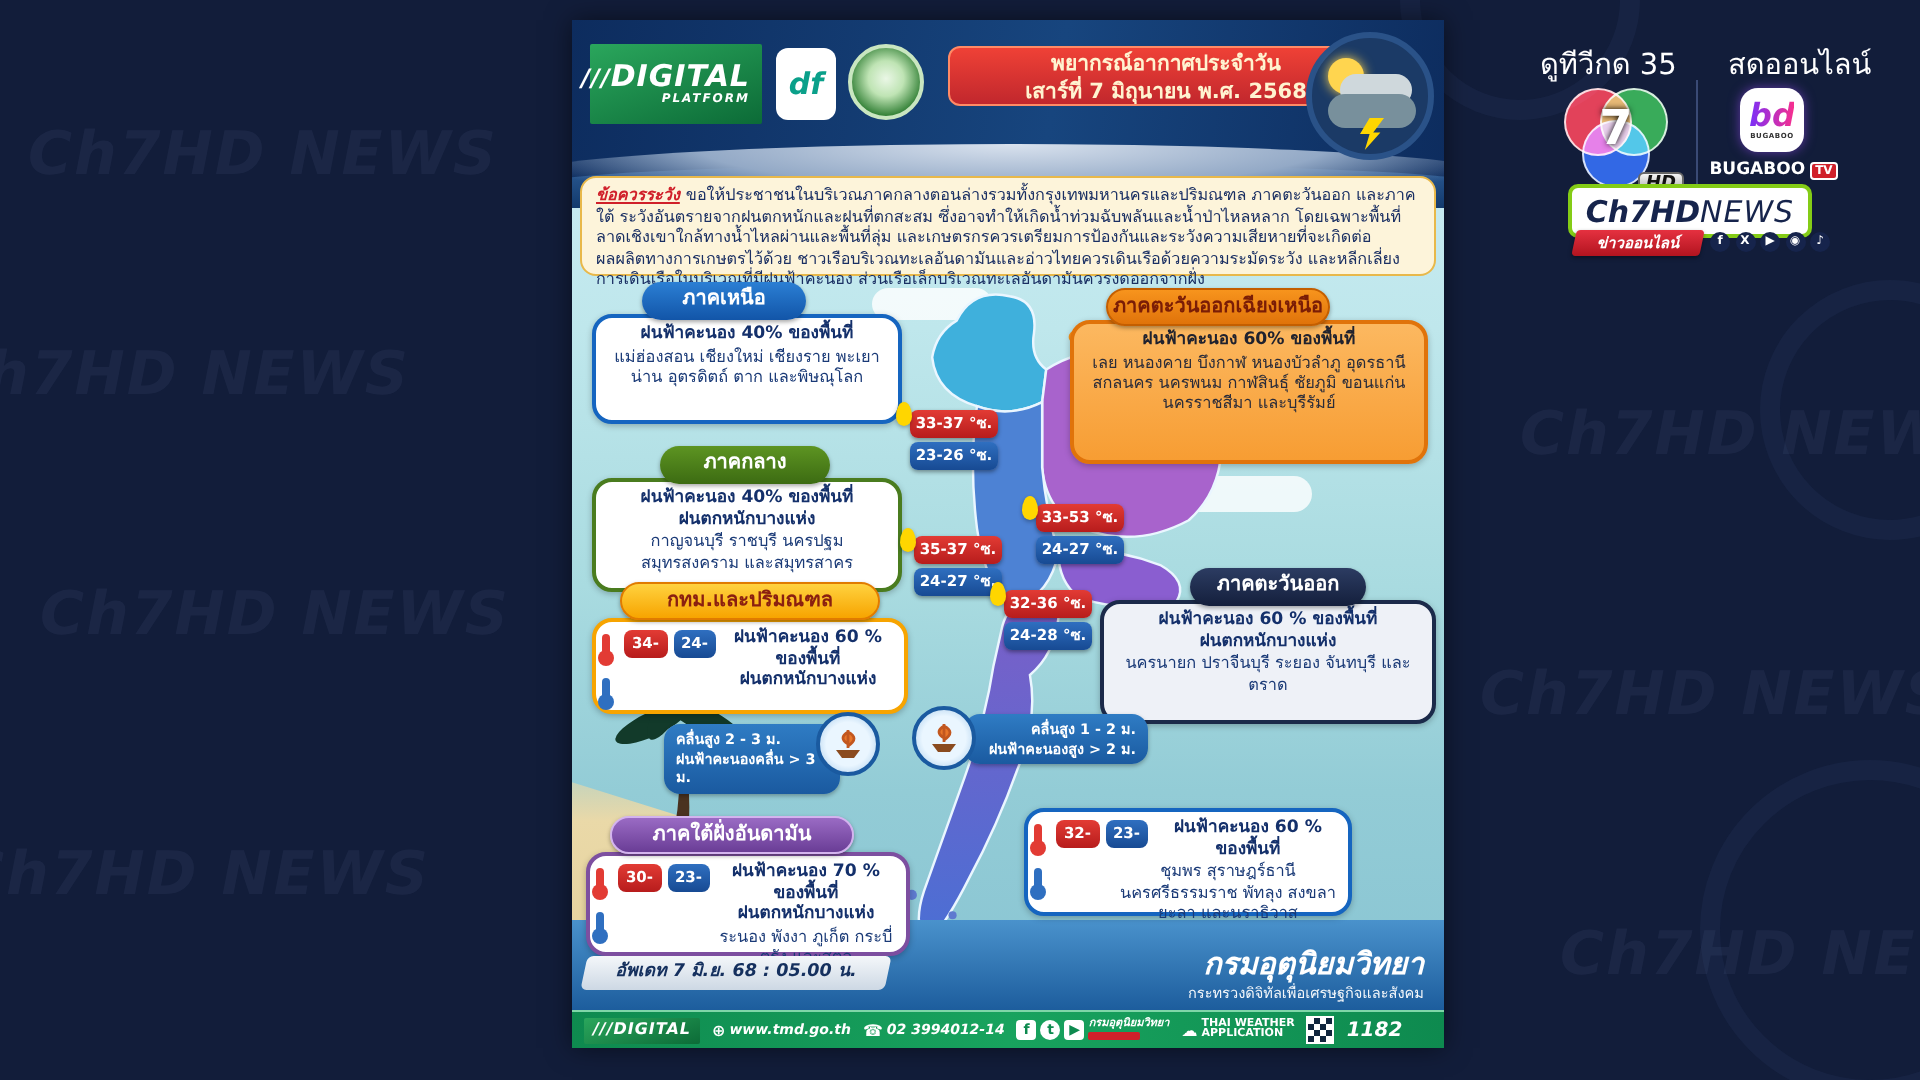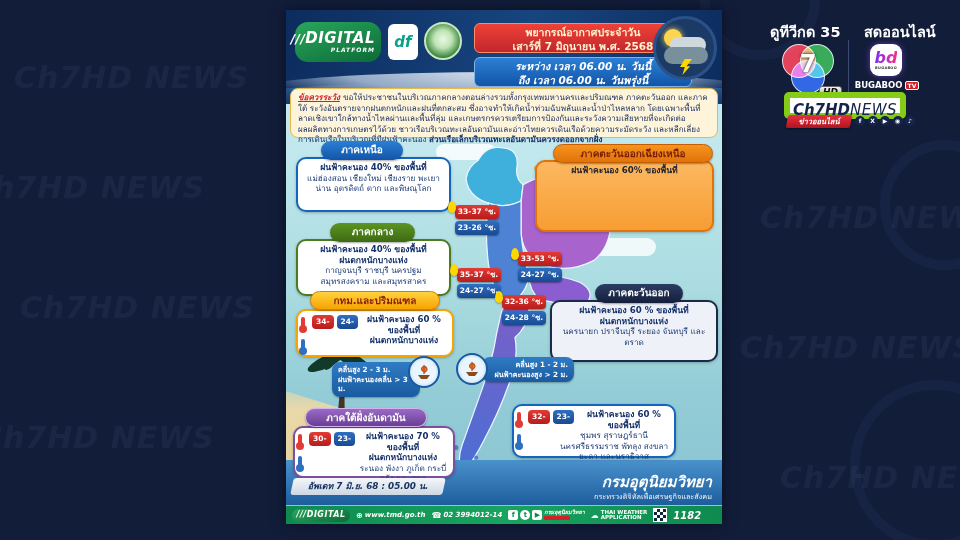--- a/index.html
+++ b/index.html
@@ -10,42 +10,42 @@
   .ring { position:absolute; border-radius:50%; border:10px solid rgba(90,120,180,0.08); }
 
   
   .poster { position:absolute; left:286px; top:10px; width:436px; height:514px; background:linear-gradient(180deg,#cfeef6 0%,#bfe7ec 30%,#a9dbe0 55%,#93ccd6 75%,#87c3d2 100%); overflow:hidden; box-shadow:0 0 12px rgba(0,0,0,.5); }
 
   
   .p-header { position:absolute; left:0; top:0; width:436px; height:86px; background:linear-gradient(100deg,#0d2c5e 0%,#17457e 55%,#0d2c5e 100%); }
   .hdr-swoosh1 { position:absolute; left:-30px; top:62px; width:500px; height:34px; background:radial-gradient(ellipse at 50% 0%, #d9e2ee 0%, #93a9c6 45%, rgba(20,50,100,0) 72%); border-radius:50%; }
   .hdr-swoosh2 { position:absolute; left:-20px; top:72px; width:480px; height:22px; background:linear-gradient(180deg,#2d5c96,#123a6d); border-radius:50% 50% 0 0; }
 
-  .digital-logo { position:absolute; display:flex; flex-direction:column; align-items:flex-end; justify-content:center; background:linear-gradient(160deg,#2aa65c,#0c6b37); border-radius:13px; color:#fff; }
+  .digital-logo { position:absolute; display:flex; flex-direction:column; align-items:flex-end; justify-content:center; background:linear-gradient(160deg,#2aa65c,#0c6b37); border-radius:1px; color:#fff; }
   .digital-logo.big { left:9px; top:12px; width:86px; height:40px; padding:3px 6px; }
   .digital-main { font-weight:800; font-style:italic; font-size:15px; letter-spacing:.5px; line-height:1; }
   .digital-main .slashes { color:#fff; font-size:12px; }
   .digital-sub { font-weight:700; font-style:italic; font-size:6px; letter-spacing:1px; }
 
   .df-logo { position:absolute; left:102px; top:14px; width:30px; height:36px; background:#fff; border-radius:6px; display:flex; align-items:center; justify-content:center; color:#0aa08a; font-weight:800; font-size:15px; font-style:italic; }
   .seal-logo { position:absolute; left:138px; top:12px; width:38px; height:38px; border-radius:50%; background:radial-gradient(circle at 50% 45%, #eaf7e6 0%, #bfe4b4 35%, #2e7d32 75%, #14501c 100%); border:2px solid #c9e6c0; }
 
   .title-box { position:absolute; left:188px; top:13px; width:218px; height:30px; background:linear-gradient(180deg,#ef4136,#c1272d); border:1px solid #ff8a65; border-radius:6px; color:#fff3d0; text-align:center; font-weight:800; font-size:10.5px; line-height:1.35; padding-top:1px; }
   .time-box { position:absolute; left:188px; top:47px; width:218px; height:30px; background:linear-gradient(180deg,#2b7fd4,#1255a8); border:1px solid #7fb3e8; border-radius:6px; color:#fff; text-align:center; font-weight:800; font-style:italic; font-size:10.5px; line-height:1.35; padding-top:1px; }
 
   .wx-badge { position:absolute; left:367px; top:6px; width:64px; height:64px; border-radius:50%; background:#1b3a66; border:3px solid #2a5288; }
   .wx-sun { position:absolute; left:8px; top:10px; width:18px; height:18px; border-radius:50%; background:#ffd54f; box-shadow:0 0 6px #ffd54f; }
   .wx-cloud1 { position:absolute; left:14px; top:18px; width:36px; height:16px; border-radius:10px; background:#cfd8dc; }
   .wx-cloud2 { position:absolute; left:8px; top:28px; width:44px; height:17px; border-radius:10px; background:#78909c; }
   .wx-bolt { position:absolute; left:24px; top:40px; width:12px; height:16px; background:#ffd600; clip-path:polygon(40% 0,100% 0,55% 45%,85% 45%,20% 100%,40% 50%,0 50%); }
 
   
   .warning { position:absolute; left:4px; top:78px; width:428px; height:50px; background:#fdf4da; border:1.5px solid #e8b84a; border-radius:8px; padding:3px 7px; font-size:8.1px; line-height:1.3; color:#1a2f63; }
   .warning .lbl { color:#d0202a; font-weight:800; font-style:italic; text-decoration:underline; margin-right:3px; }
-  .warning b { font-weight:700; }
+  .warning b { font-weight:400; }
 
   
   .map-svg { position:absolute; left:128px; top:132px; width:206px; height:336px; }
   .cloud { position:absolute; background:#fff; opacity:.8; border-radius:20px; }
   .beach { position:absolute; left:0; top:352px; width:132px; height:162px; background:linear-gradient(180deg,rgba(240,228,190,0) 0%,#ead9a8 30%,#e2cd96 100%); clip-path:polygon(0 18%,55% 32%,100% 70%,100% 100%,0 100%); }
 
   
   .rg-head { position:absolute; border-radius:14px; color:#fff; font-weight:800; font-size:10px; text-align:center; line-height:18px; height:19px; box-shadow:0 1px 2px rgba(0,0,0,.35); z-index:5; }
   .rg-box { position:absolute; background:#ffffff; border-radius:10px; border:2px solid; padding:3px 4px 2px; text-align:center; z-index:4; box-shadow:0 1px 3px rgba(0,0,0,.25); }
   .rg-fc { font-weight:800; font-size:8.6px; color:#14306b; line-height:1.25; }
@@ -86,36 +86,36 @@
   .f-ico { font-size:8px; }
   .f-soc { width:10px; height:10px; border-radius:2px; background:#fff; color:#0e8a4f; font-size:7px; font-weight:800; text-align:center; line-height:10px; font-style:normal; }
   .f-soc.round { border-radius:50%; }
   .f-lbl { display:flex; flex-direction:column; line-height:1; }
   .f-lbl .tag { width:26px; height:4px; background:#d0202a; border-radius:1px; margin-top:1px; }
   .qr { width:14px; height:14px; background:repeating-conic-gradient(#10253d 0% 25%, #ffffff 0% 50%) 0 0/6px 6px; border:1.5px solid #fff; }
   .hotline { font-weight:800; font-style:italic; font-size:10px; }
 
   
   .promo { position:absolute; left:740px; top:18px; width:212px; height:120px; }
-  .promo-lbl { position:absolute; color:#fff; font-weight:700; font-size:14.5px;text-align:right; }
+  .promo-lbl { position:absolute; color:#fff; font-weight:400; font-size:14.5px;text-align:right; }
   .ch7-logo { position:absolute; left:42px; top:26px; width:52px; height:52px; }
   .ch7-c { position:absolute; width:34px; height:34px; border-radius:50%; mix-blend-mode:screen; border:1px solid rgba(255,255,255,.8); }
   .ch7-r { left:0; top:0; background:#e02a2a; }
   .ch7-g { left:18px; top:0; background:#2aa02a; }
   .ch7-b { left:9px; top:16px; background:#2255dd; }
   .ch7-7 { position:absolute; left:0; top:6px; width:52px; text-align:center; color:#fff; font-weight:800; font-size:24px; text-shadow:0 0 3px #000; }
   .hd-badge { position:absolute; right:-8px; bottom:-2px; background:linear-gradient(180deg,#f5f5f5,#9e9e9e); color:#111; font-weight:800; font-style:italic; font-size:9px; padding:0 3px; border-radius:3px; border:1px solid #666; }
   .promo-divider { position:absolute; left:108px; top:22px; width:1px; height:62px; background:#3a4a75; }
   .bugaboo-tile { position:absolute; left:130px; top:26px; width:32px; height:32px; background:#fff; border-radius:9px; display:flex; flex-direction:column; align-items:center; justify-content:center; box-shadow:0 0 6px rgba(160,80,255,.55); }
   .bugaboo-bd { font-weight:800; font-style:italic; font-size:16px; line-height:1; background:linear-gradient(90deg,#7b2ff7,#f72f8e); -webkit-background-clip:text; background-clip:text; color:transparent; }
   .bugaboo-nm { font-size:3.5px; color:#333; font-weight:700; letter-spacing:.3px; }
   .bugaboo-line { position:absolute; left:112px; top:62px; width:70px; text-align:center; color:#fff; font-weight:800; font-size:8.5px; display:flex; align-items:center; justify-content:center; gap:2px; }
   .tv-badge { background:#d0202a; color:#fff; font-size:6px; font-weight:800; padding:0 2px; border-radius:2px; border:1px solid #fff; }
 
-  .news-banner { position:absolute; left:44px; top:74px; width:122px; height:27px; background:#fff; border:6px solid #84cc16; border-radius:5px; text-align:center; line-height:23px; color:#16244c; font-style:italic; white-space:nowrap; }
+  .news-banner { position:absolute; left:44px; top:74px; width:122px; height:27px; background:#fff; border:2px solid #84cc16; border-radius:5px; text-align:center; line-height:23px; color:#16244c; font-style:italic; white-space:nowrap; }
   .news-banner .b1 { font-weight:800; font-size:15px; }
   .news-banner .b2 { font-weight:300; font-size:15px; letter-spacing:.5px; }
   .news-ribbon { position:absolute; left:47px; top:97px; width:64px; height:13px; background:linear-gradient(180deg,#e53140,#b2141f); transform:skewX(-12deg); border-radius:2px; box-shadow:0 1px 2px rgba(0,0,0,.4); }
   .news-ribbon span { display:block; transform:skewX(12deg); color:#fff; font-weight:800; font-style:italic; font-size:7.5px; text-align:center; line-height:13px; }
   .soc-row { position:absolute; left:115px; top:98px; display:flex; gap:2.5px; }
   .soc-dot { width:10px; height:10px; border-radius:50%; background:#16244c; color:#fff; font-size:6px; text-align:center; line-height:10px; font-weight:700; }
 </style>
 </head>
 <body>
 
@@ -141,24 +141,20 @@
       <div class="digital-sub">PLATFORM</div>
     </div>
     <div class="df-logo">
         <span>df</span>
       </div>
     <div class="seal-logo"></div>
 
     <div class="title-box">
       <div>พยากรณ์อากาศประจำวัน</div>
       <div>เสาร์ที่ 7 มิถุนายน พ.ศ. 2568</div>
-    </div>
-    <div class="time-box">
-      <div>ระหว่าง เวลา 06.00 น. วันนี้</div>
-      <div>ถึง เวลา 06.00 น. วันพรุ่งนี้</div>
     </div>
 
     <div class="wx-badge">
       <div class="wx-sun"></div>
       <div class="wx-cloud1"></div>
       <div class="wx-cloud2"></div>
       <div class="wx-bolt"></div>
     </div>
   </div>
 
@@ -224,23 +220,24 @@
     <div class="thermo red"></div>
     <div class="thermo blue"></div>
     <div class="temp-col">
       <div class="temp-chip temp-hi">30-33 °ซ.</div>
       <div class="temp-chip temp-lo">23-25 °ซ.</div>
     </div>
     <div style="margin-left:58px;" class="rg-fc"><span>ฝนฟ้าคะนอง 70 % ของพื้นที่</span><br><span>ฝนตกหนักบางแห่ง</span></div>
     <div style="margin-left:58px;" class="rg-pv">ระนอง พังงา ภูเก็ต กระบี่ ตรัง และสตูล</div>
   </div>
 
-  <div class="rg-head" style="left:267px; top:134px; width:160px; background:linear-gradient(180deg,#f7941d,#e0730a); color:#7a1d06; border:1.5px solid #c45e00;"><span>ภาคตะวันออกเฉียงเหนือ</span></div>
+  <div class="rg-head" style="left:267px; top:134px; width:112px; background:linear-gradient(180deg,#f7941d,#e0730a); color:#7a1d06; border:1.5px solid #c45e00;"><span>ภาคตะวันออกเฉียงเหนือ</span></div>
   <div class="rg-box" style="left:249px; top:150px; width:179px; height:72px; background:linear-gradient(180deg,#fcb860,#f79d33); border-color:#e0730a;">
     <div class="rg-fc" style="color:#20222e;">ฝนฟ้าคะนอง 60% ของพื้นที่</div>
+    <div class="rg-pv" style="color:#2a2c3a;">เลย หนองคาย บึงกาฬ หนองบัวลำภู อุดรธานี สกลนคร นครพนม กาฬสินธุ์ ชัยภูมิ ขอนแก่น นครราชสีมา และบุรีรัมย์</div>
   </div>
 
   <div class="rg-head" style="left:309px; top:274px; width:88px; background:linear-gradient(180deg,#2c3c62,#141f3c);"><span>ภาคตะวันออก</span></div>
   <div class="rg-box" style="left:264px; top:290px; width:168px; height:62px; background:#eef1f7; border-color:#1b2a4a;">
     <div class="rg-fc"><span>ฝนฟ้าคะนอง 60 % ของพื้นที่</span><br><span>ฝนตกหนักบางแห่ง</span></div>
     <div class="rg-pv">นครนายก ปราจีนบุรี ระยอง จันทบุรี และตราด</div>
   </div>
 
   <div class="rg-box" style="left:226px; top:394px; width:164px; height:54px; border-color:#1565c0;">
     <div class="thermo red"></div>

